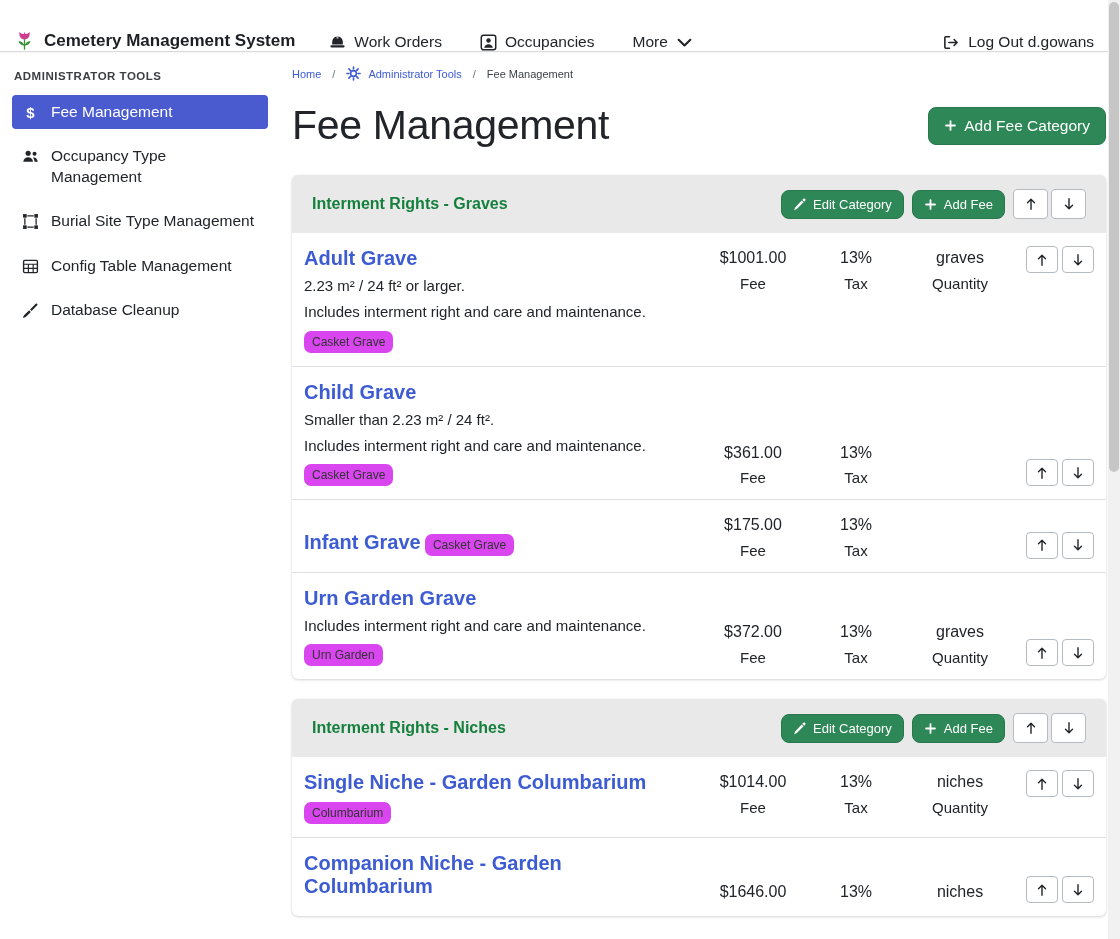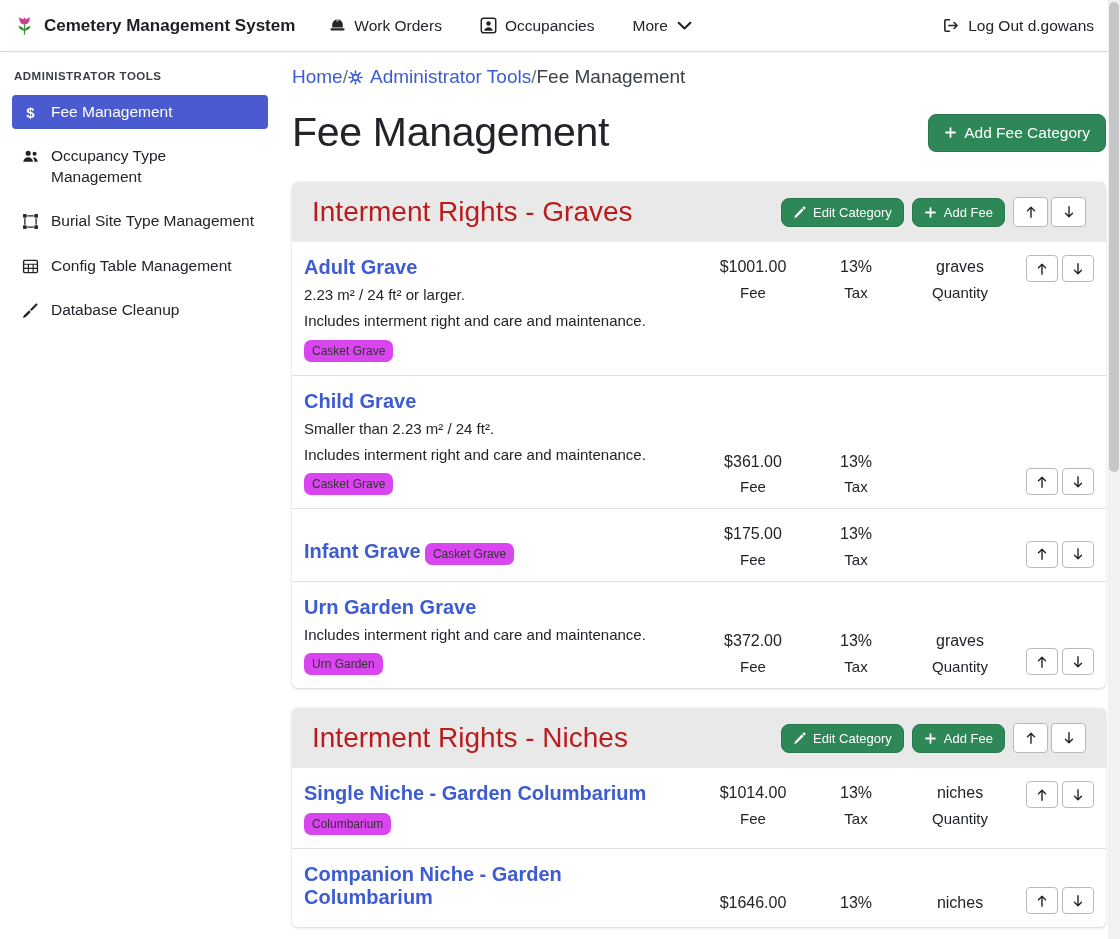--- a/index.html
+++ b/index.html
@@ -3,21 +3,21 @@
 <meta charset="utf-8">
 <style>
   * { margin:0; padding:0; box-sizing:border-box; }
   html,body { width:1120px; height:939px; overflow:hidden; }
   body { font-family:"Liberation Sans", sans-serif; background:#fff; color:#212529; font-size:15px; }
   a { text-decoration:none; color:inherit; cursor:pointer; }
   svg { display:block; }
   .icon { display:inline-flex; align-items:center; justify-content:center; }
 
   
-  .topnav { height:52px; display:flex; align-items:center; padding:0 26px 0 14px; background:#fff;
+  .topnav { height:52px; display:flex; align-items:flex-end; padding:0 26px 0 14px; background:#fff;
             border-bottom:1px solid #d9d9d9; box-shadow:0 1px 2px rgba(0,0,0,.04); position:relative; z-index:3; }
   .brand { display:flex; align-items:center; gap:9px; font-weight:700; font-size:17px; color:#1c1f23; }
   .brand .logo svg { width:21px; height:21px; }
   .nav-items { display:flex; margin-left:34px; gap:38px; }
   .nav-item { display:flex; align-items:center; gap:8px; font-size:15.5px; color:#212529; }
   .nav-item .icon svg { width:17px; height:17px; }
   .logout { margin-left:auto; display:flex; align-items:center; gap:9px; font-size:15.5px; color:#212529; }
   .logout .icon svg { width:17px; height:17px; }
 
   
@@ -27,21 +27,21 @@
                      color:#3b3f44; margin:6px 2px 13px; }
   .side-item { display:flex; gap:12px; padding:7px 10px; margin-bottom:10px; border-radius:4px;
                font-size:15.5px; line-height:1.32; color:#212529; cursor:pointer; align-items:flex-start; }
   .side-item .icon { width:17px; flex-shrink:0; margin-top:2px; }
   .side-item .icon svg { width:17px; height:17px; }
   .side-item.active { background:var(--accent-blue,#4a5bd0); color:#fff; }
   .dollar-glyph { font-weight:700; font-size:15px; line-height:17px; width:17px; text-align:center; }
 
   
   .main { flex:1; min-width:0; padding:12px 14px 0 12px; }
-  .breadcrumb { display:flex; align-items:center; gap:0; font-size:19px; margin:2px 0 21px; }
+  .breadcrumb { display:flex; align-items:center; gap:11px; font-size:11px; margin:2px 0 21px; }
   .crumb-link { color:var(--link-blue,#3d5bd2); display:flex; align-items:center; gap:7px; }
   .crumb-link .icon svg { width:15px; height:15px; }
   .crumb-sep { color:#6c757d; }
   .crumb-current { color:#3c4146; }
 
   .page-head { display:flex; justify-content:space-between; align-items:center; margin:0 0 26px; }
   .page-title { font-size:41px; font-weight:500; color:#212529; letter-spacing:-.3px; }
 
   .btn-green { background:var(--button-green,#2e8757); border:1px solid #28774d; color:#fff; border-radius:8px;
                display:inline-flex; align-items:center; gap:7px; cursor:pointer; font-family:inherit; }
@@ -52,21 +52,21 @@
                  display:inline-flex; align-items:center; justify-content:center; }
   .btn-outline svg { width:14px; height:14px; }
   .hdr-arrow { width:35px; height:30px; }
   .row-arrow { width:32px; height:27px; }
 
   
   .card { background:#fff; border-radius:6px; margin-bottom:20px;
           box-shadow:0 1px 3px rgba(0,0,0,.16), 0 0 1px rgba(0,0,0,.12); }
   .card-header { background:var(--header-gray,#e9e9e9); border-radius:6px 6px 0 0; padding:14px 20px;
                  display:flex; align-items:center; }
-  .card-title { font-size:28px; font-weight:400; color:#b91c1c; }
+  .card-title { font-size:16px; font-weight:700; color:#15803d; }
   .card-controls { margin-left:auto; display:flex; align-items:center; gap:8px; }
   .arrow-pair { display:flex; gap:3px; }
 
   .fee-row { display:flex; align-items:flex-start; padding:13px 12px; }
   .fee-row + .fee-row { border-top:1px solid #dee2e6;align-items:flex-end; }
   .fee-main { flex:1; min-width:0; padding-right:8px; }
   .fee-name { display:inline-block; color:var(--link-blue,#3d5bd2); font-weight:700; font-size:20px; margin:1px 0 5px; }
   .fee-desc { font-size:15px; line-height:1.42; margin-bottom:5px; color:#212529; }
   .tag { display:inline-block; background:#d946ef; color:#333; font-size:12px; padding:4px 8px;
          border-radius:7px; margin-top:3px; }

